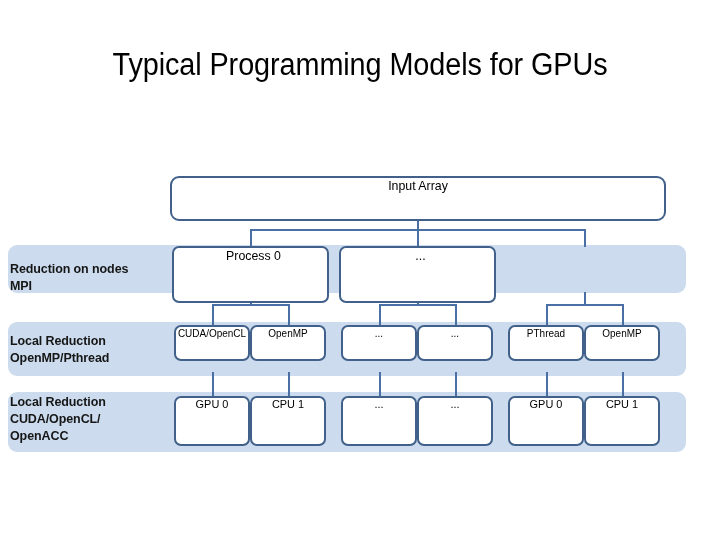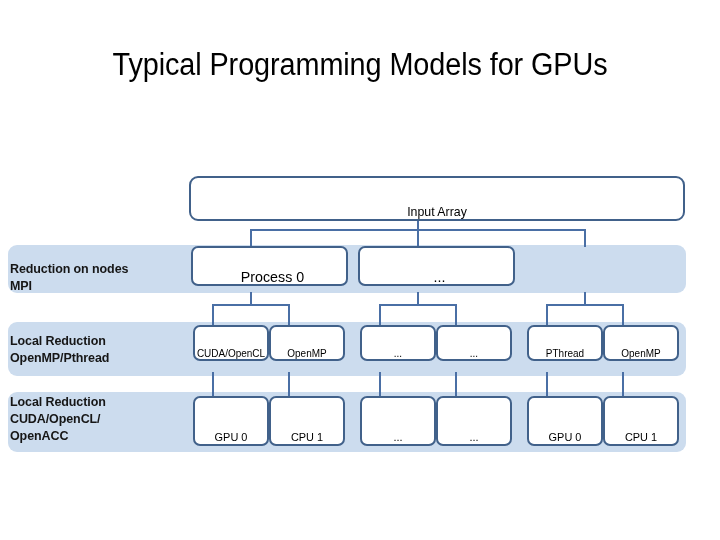--- a/index.html
+++ b/index.html
@@ -67,50 +67,49 @@
   #label-3 { top: 394px; }
 
   
   .nodebox {
     position: absolute;
     box-sizing: border-box;
     background: #ffffff;
     border: 2px solid #41618a;
     border-radius: 7px;
     display: flex;
-    align-items: flex-end;
+    align-items: flex-start;
     justify-content: center;
     text-align: center;
     color: #000000;
     font-family: "Liberation Sans", sans-serif;
     z-index: 5;
-    margin-left: 19px;
   }
   .nodebox span {
     display: block;
     width: 100%;
     line-height: 13px;
     transform: scaleX(0.95);
   }
 
   #input-array {
     left: 170px;
     top: 176px;
     width: 496px;
     height: 45px;
     border-radius: 9px;
     font-size: 13px;
   }
   #input-array span { line-height: 15px; }
 
   .proc-box {
     top: 246px;
-    height: 40px;
+    height: 57px;
     width: 157px;
-    font-size: 15px;
+    font-size: 13px;
     padding-left: 6px;
   }
   .proc-box span { line-height: 15px; }
 
   .mid-box {
     top: 325px;
     height: 36px;
     width: 76px;
     font-size: 10.5px;
   }

